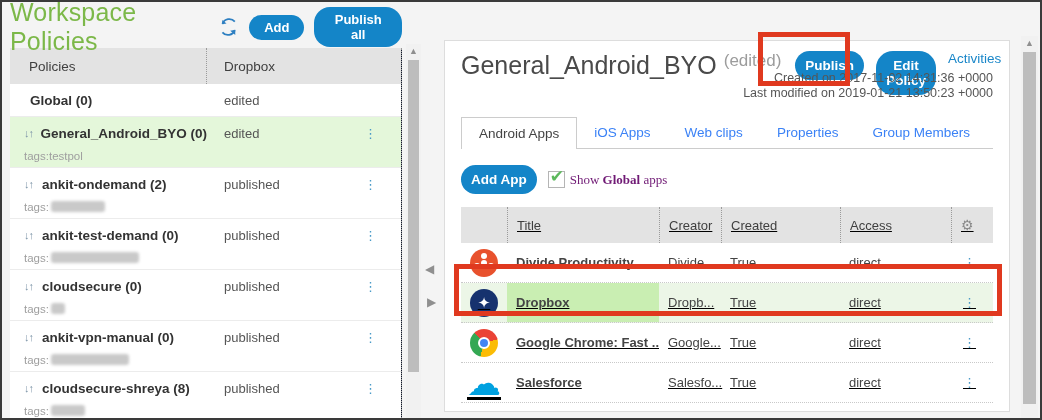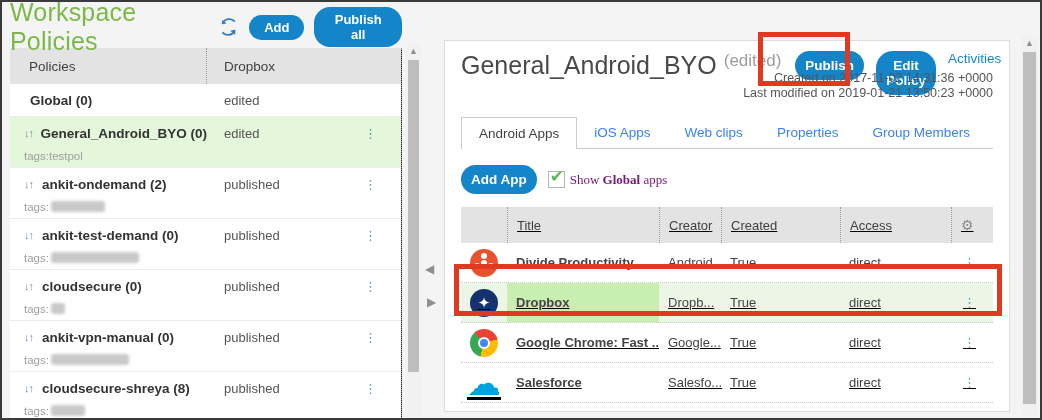--- a/index.html
+++ b/index.html
@@ -264,21 +264,21 @@
         </div>
     </div>
 
     <div class="arow">
       <div class="c c0">
           <span class="appicon ic-divide">
             <i></i>
           </span>
         </div>
       <div class="c c1 atitle">Divide Productivity</div>
-      <div class="c c2">Android</div>
+      <div class="c c2">Divide</div>
       <div class="c c3">True</div>
       <div class="c c4">direct</div>
       <div class="c c5 adots">⋮</div>
     </div>
 
     <div class="arow hl">
       <div class="c c0">
           <span class="appicon ic-dropbox">✦</span>
         </div>
       <div class="c c1 atitle">Dropbox</div>

